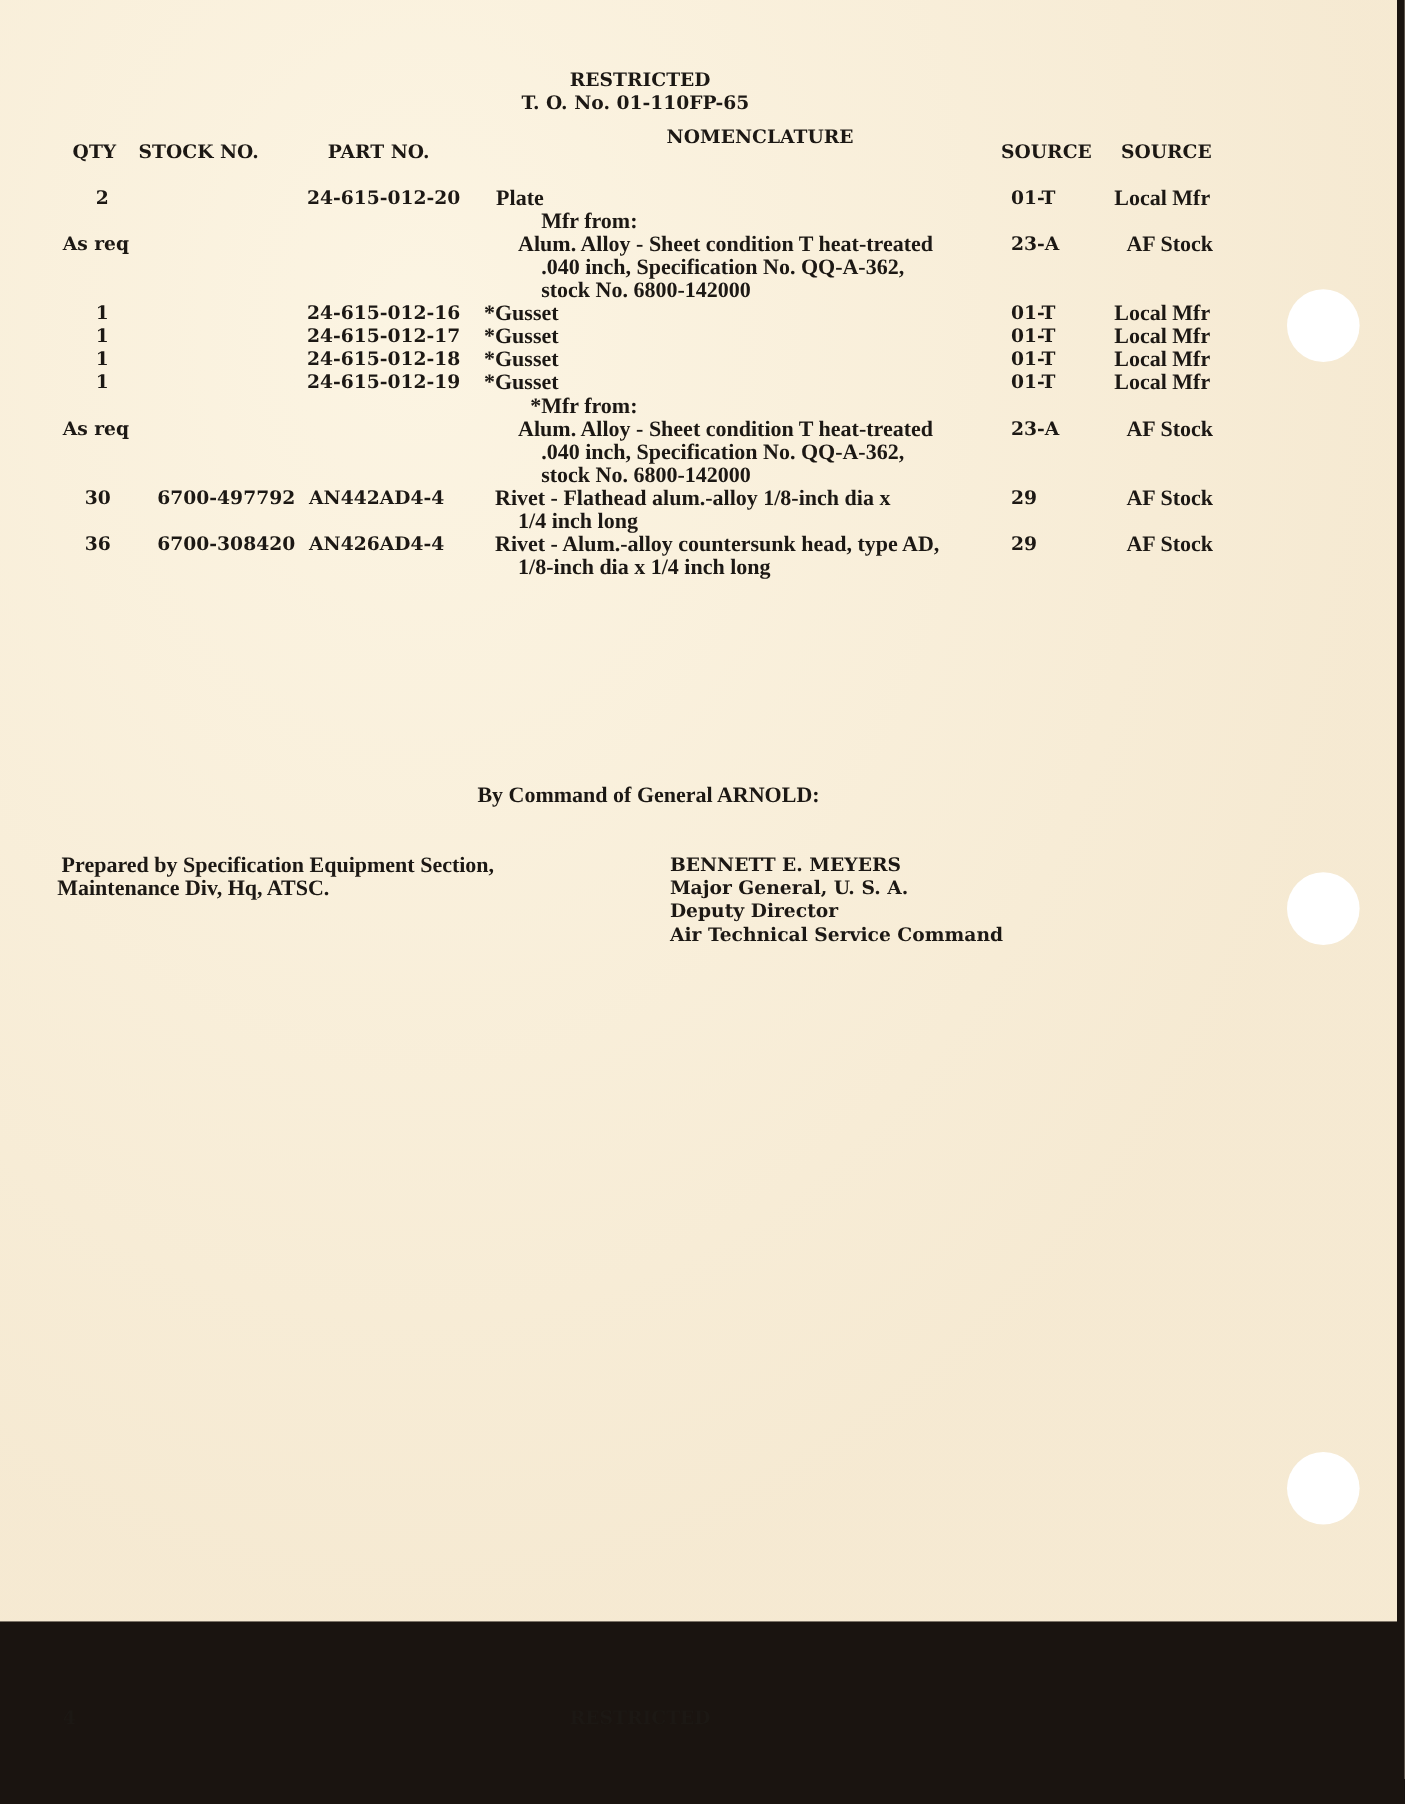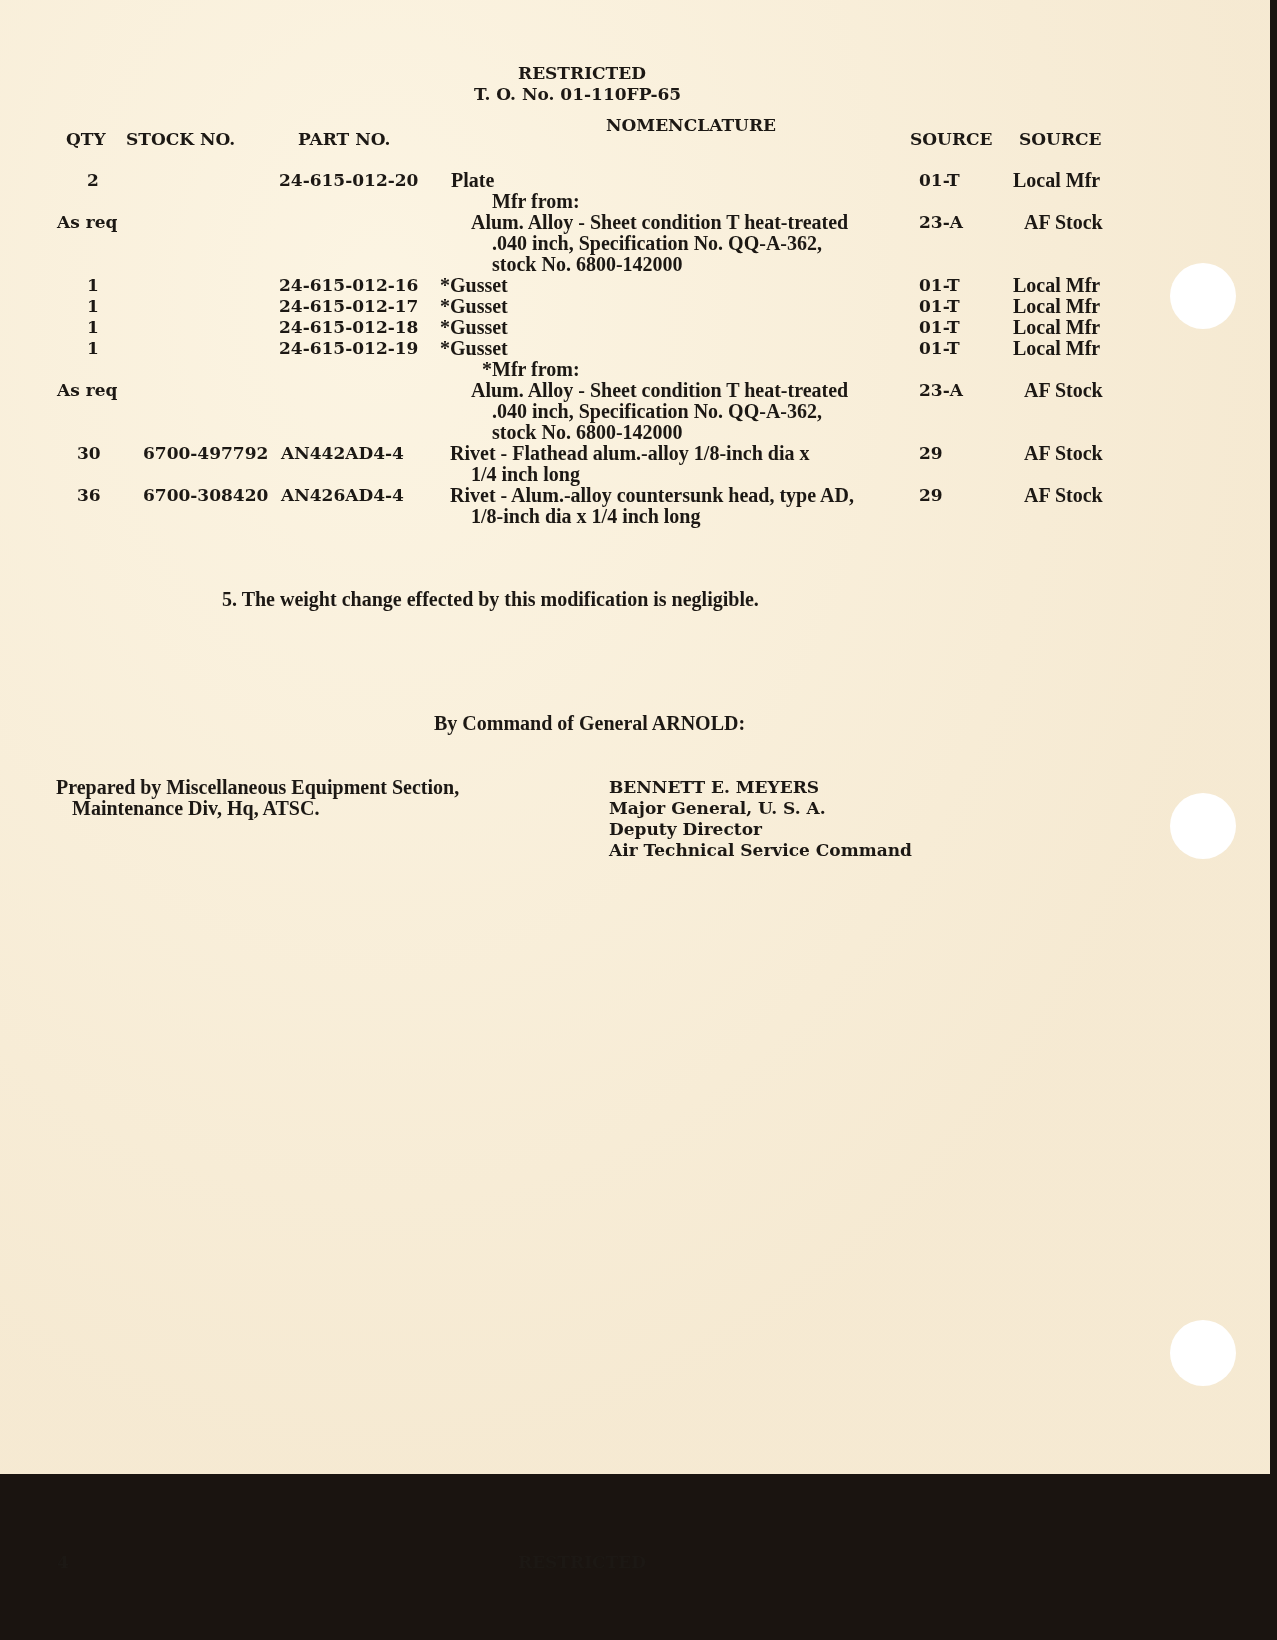--- a/index.html
+++ b/index.html
@@ -96,26 +96,25 @@
   <div>
     <div class="t" style="left:77px;top:485px;">36</div>
     <div class="t" style="left:143px;top:485px;">6700-308420</div>
     <div class="t" style="left:281px;top:485px;">AN426AD4-4</div>
     <div class="t cond" style="left:450px;top:485px;">Rivet - Alum.-alloy countersunk head, type AD,</div>
     <div class="t" style="left:919px;top:485px;">29</div>
     <div class="t cond" style="left:1024px;top:485px;">AF Stock</div>
   </div>
   <div class="t cond" style="left:471px;top:506px;">1/8-inch dia x 1/4 inch long</div>
 
-  <div class="t cond" style="left:222px;top:589px;">5.  The weight change effected by this modification is negligible.</div>
 
   <div class="t cond" style="left:434px;top:713px;">By Command of General ARNOLD:</div>
 
-  <div class="t cond" style="left:56px;top:777px;">Prepared by Miscellaneous Equipment Section,</div>
-  <div class="t cond" style="left:72px;top:798px;">Maintenance Div, Hq, ATSC.</div>
+  <div class="t cond" style="left:56px;top:777px;">Prepared by Specification Equipment Section,</div>
+  <div class="t cond" style="left:52px;top:798px;">Maintenance Div, Hq, ATSC.</div>
 
   <div class="t" style="left:609px;top:777px;">BENNETT E. MEYERS</div>
   <div class="t" style="left:609px;top:798px;">Major General, U. S. A.</div>
   <div class="t" style="left:609px;top:819px;">Deputy Director</div>
   <div class="t" style="left:609px;top:840px;">Air Technical Service Command</div>
 
   <div class="t" style="left:57px;top:1552px;">4</div>
   <div class="t" style="left:518px;top:1552px;">RESTRICTED</div>
 
   <div class="hole" style="left:1170px;top:263px;"></div>

